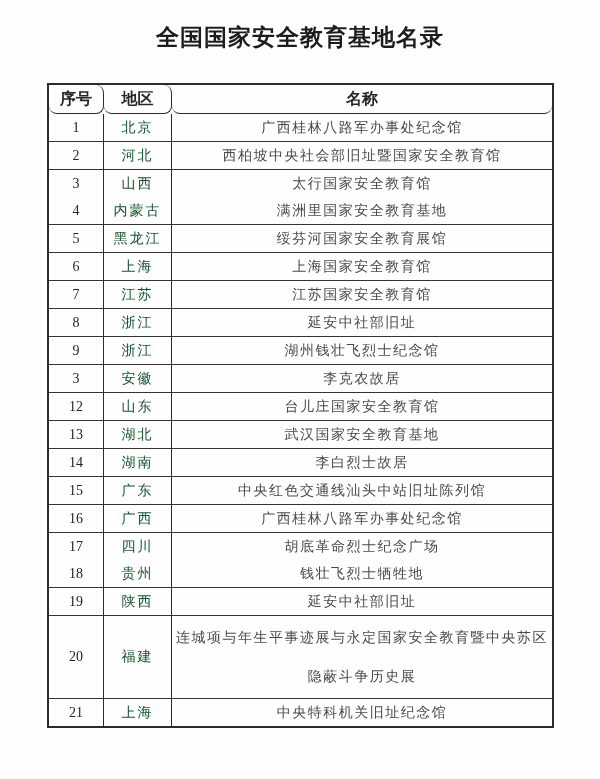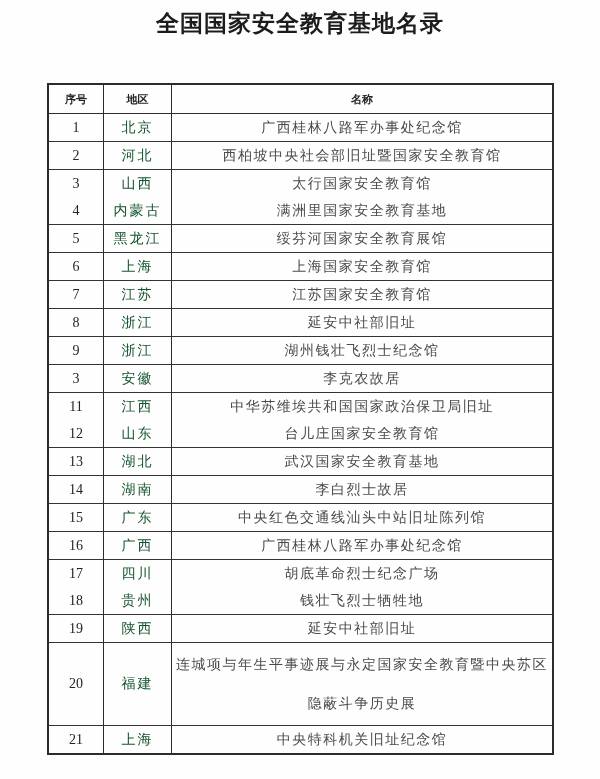--- a/index.html
+++ b/index.html
@@ -12,21 +12,21 @@
     font-family: "Liberation Serif", "DejaVu Serif", serif;
   }
   .page {
     position: relative;
     width: 600px;
     height: 779px;
     background: #fefefe;
   }
   .doc-title {
     position: absolute;
-    top: 8px;
+    top: 22px;
     left: 0;
     width: 600px;
     text-align: center;
     font-family: "Liberation Sans", "DejaVu Sans", sans-serif;
     font-weight: bold;
     font-size: 23px;
     letter-spacing: 1px;
     color: #1c1c1c;
     margin: 0;
   }
@@ -46,23 +46,24 @@
   th, td {
     text-align: center;
     vertical-align: middle;
     padding: 0;
     overflow: hidden;
   }
   th {
     height: 28px;
     font-family: "Liberation Sans", "DejaVu Sans", sans-serif;
     font-weight: bold;
-    font-size: 11px;
+    font-size: 16px;
     color: #262626;
     border-bottom: 1px solid #2b2b2b;
+    border-radius: 8px;
   }
   td {
     height: 27px;
     font-size: 14px;
     color: #4a4a4a;
     border-bottom: 1px solid #333333;
   }
   th:nth-child(1), th:nth-child(2),
   td:nth-child(1), td:nth-child(2) {
     border-right: 1px solid #2b2b2b;
@@ -156,25 +157,20 @@
         <tr>
           <td>9</td>
           <td>浙江</td>
           <td>湖州钱壮飞烈士纪念馆</td>
         </tr>
         <tr>
           <td>3</td>
           <td>安徽</td>
           <td>李克农故居</td>
         </tr>
-        <tr class="no-sep">
-          <td>11</td>
-          <td>江西</td>
-          <td>中华苏维埃共和国国家政治保卫局旧址</td>
-        </tr>
         <tr>
           <td>12</td>
           <td>山东</td>
           <td>台儿庄国家安全教育馆</td>
         </tr>
         <tr>
           <td>13</td>
           <td>湖北</td>
           <td>武汉国家安全教育基地</td>
         </tr>

